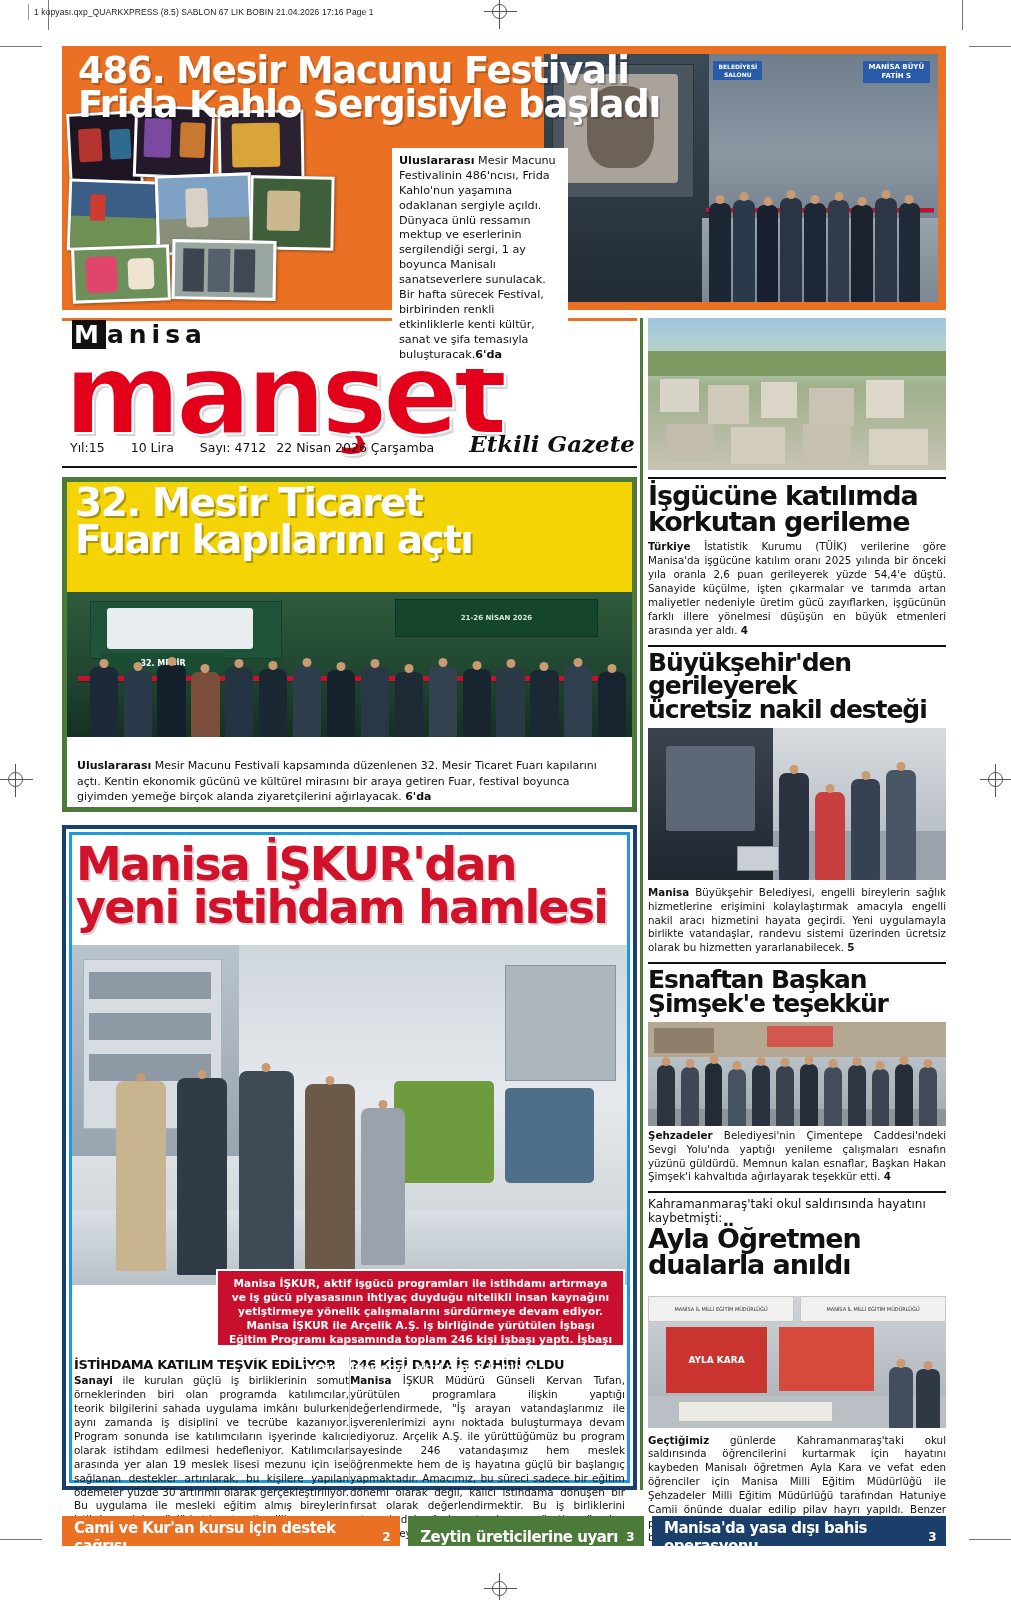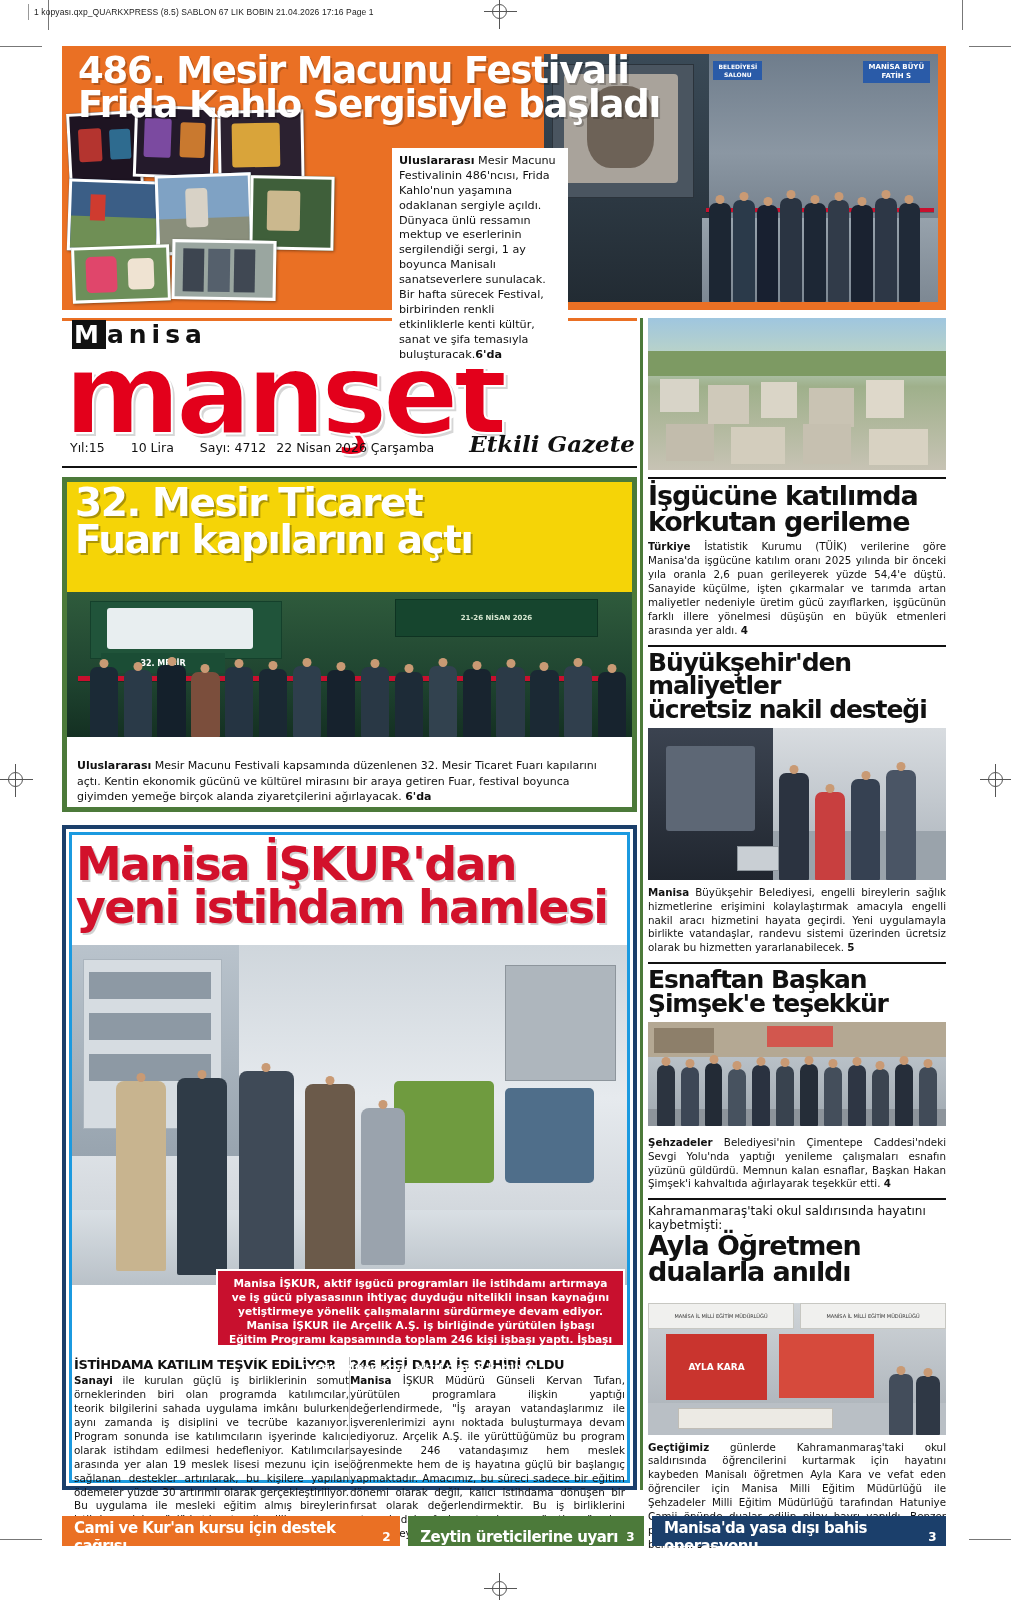--- a/index.html
+++ b/index.html
@@ -353,21 +353,21 @@
     </div>
     <div class="hr"></div>
     <div class="rhead big">
       <span>İşgücüne katılımda</span><br>
       <span>korkutan gerileme</span>
     </div>
     <div class="rtext" style="margin-top:6px"><b>Türkiye</b><span> İstatistik Kurumu (TÜİK) verilerine göre Manisa'da işgücüne katılım oranı 2025 yılında bir önceki yıla oranla 2,6 puan gerileyerek yüzde 54,4'e düştü. Sanayide küçülme, işten çıkarmalar ve tarımda artan maliyetler nedeniyle üretim gücü zayıflarken, işgücünün farklı illere yönelmesi düşüşün en büyük etmenleri arasında yer aldı. </span><b>4</b></div>
 
     <div class="hr"></div>
     <div class="rhead mid">
-      <span>Büyükşehir'den maliyetler</span><br>
+      <span>Büyükşehir'den gerileyerek</span><br>
       <span>ücretsiz nakil desteği</span>
     </div>
     <div class="rphoto ph" style="height:152px;margin-top:6px;background:linear-gradient(#d8dce0,#aab2ba);">
       <div style="position:absolute;left:0;top:0;width:42%;height:100%;background:linear-gradient(#3b4350,#20262f);"></div>
       <div style="position:absolute;left:6%;top:12%;width:30%;height:56%;background:#5d6775;border-radius:3px;"></div>
       <div style="position:absolute;left:42%;bottom:0;right:0;height:32%;background:#9aa3ab;"></div>
       <div class="fig" style="left:44%;width:10%;height:70%;background:#2b3340;"></div>
       <div class="fig" style="left:56%;width:10%;height:58%;background:#c83f3f;"></div>
       <div class="fig" style="left:68%;width:10%;height:66%;background:#364152;"></div>
       <div class="fig" style="left:80%;width:10%;height:72%;background:#4a5565;"></div>
@@ -391,21 +391,21 @@
       <div class="fig" style="left:27%;width:6%;height:55%;background:#47525f;"></div>
       <div class="fig" style="left:35%;width:6%;height:58%;background:#2a3240;"></div>
       <div class="fig" style="left:43%;width:6%;height:57%;background:#39434f;"></div>
       <div class="fig" style="left:51%;width:6%;height:59%;background:#252d38;"></div>
       <div class="fig" style="left:59%;width:6%;height:56%;background:#444e5b;"></div>
       <div class="fig" style="left:67%;width:6%;height:58%;background:#2e3644;"></div>
       <div class="fig" style="left:75%;width:6%;height:55%;background:#3b4450;"></div>
       <div class="fig" style="left:83%;width:6%;height:59%;background:#262e3a;"></div>
       <div class="fig" style="left:91%;width:6%;height:56%;background:#414b58;"></div>
     </div>
-    <div class="rtext" style="margin-top:10px"><b>Şehzadeler</b><span> Belediyesi'nin Çimentepe Caddesi'ndeki Sevgi Yolu'nda yaptığı yenileme çalışmaları esnafın yüzünü güldürdü. Memnun kalan esnaflar, Başkan Hakan Şimşek'i kahvaltıda ağırlayarak teşekkür etti. </span><b>4</b></div>
+    <div class="rtext" style="margin-top:3px"><b>Şehzadeler</b><span> Belediyesi'nin Çimentepe Caddesi'ndeki Sevgi Yolu'nda yaptığı yenileme çalışmaları esnafın yüzünü güldürdü. Memnun kalan esnaflar, Başkan Hakan Şimşek'i kahvaltıda ağırlayarak teşekkür etti. </span><b>4</b></div>
 
     <div class="hr"></div>
     <div class="kicker">Kahramanmaraş'taki okul saldırısında hayatını kaybetmişti:</div>
     <div class="rhead big">
       <span>Ayla Öğretmen</span><br>
       <span>dualarla anıldı</span>
     </div>
     <div class="rphoto ph" style="height:132px;margin-top:18px;background:linear-gradient(#cfd4d8,#a7aeb5);">
       <div style="position:absolute;left:0;top:0;width:49%;height:20%;background:#f0f0ee;border:1px solid #c7c7c2;color:#333;font-size:5px;display:flex;align-items:center;justify-content:center;text-align:center;font-family:'DejaVu Sans',sans-serif;">MANİSA İL MİLLİ EĞİTİM MÜDÜRLÜĞÜ</div>
       <div style="position:absolute;right:0;top:0;width:49%;height:20%;background:#f0f0ee;border:1px solid #c7c7c2;color:#333;font-size:5px;display:flex;align-items:center;justify-content:center;text-align:center;font-family:'DejaVu Sans',sans-serif;">MANİSA İL MİLLİ EĞİTİM MÜDÜRLÜĞÜ</div>

